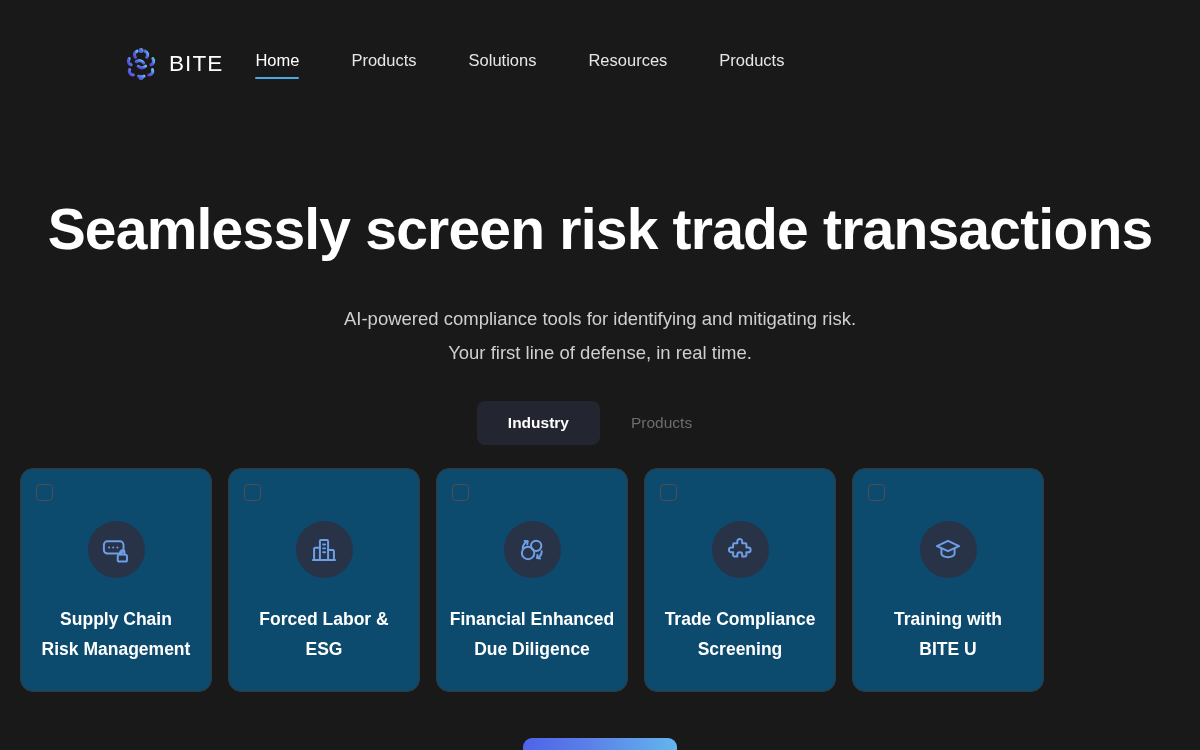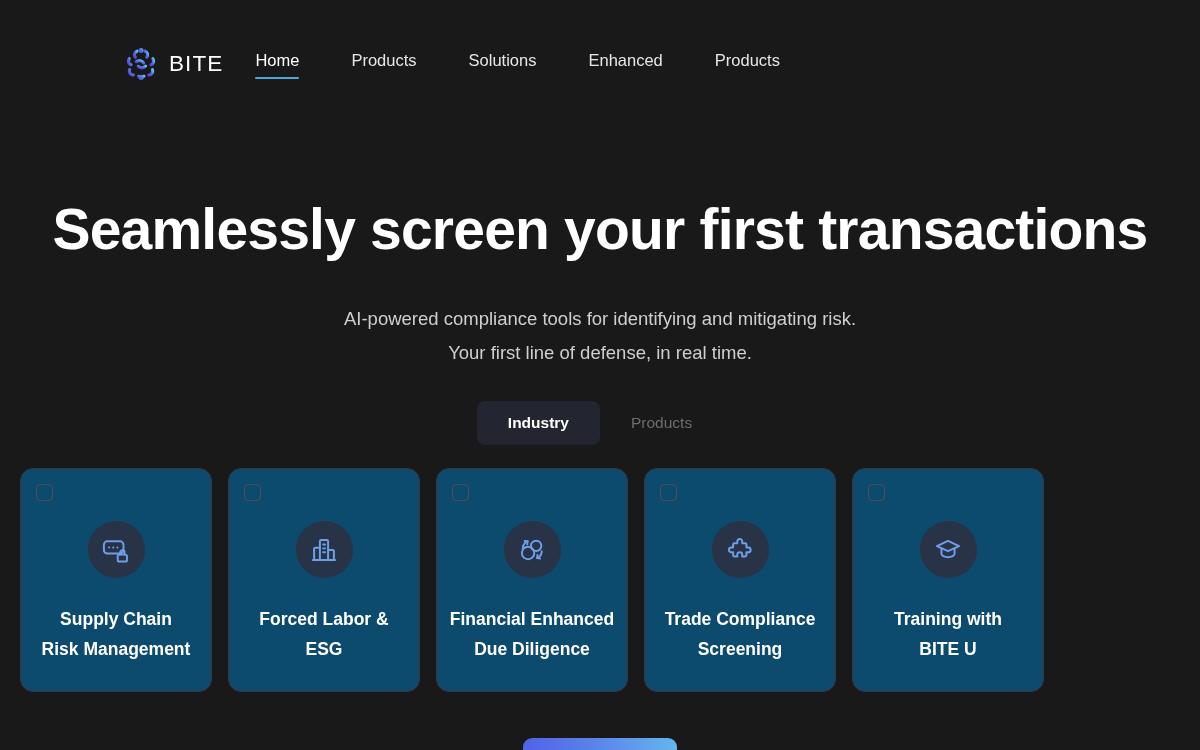--- a/index.html
+++ b/index.html
@@ -236,28 +236,28 @@
           <circle cx="17" cy="30.4" r="2.5"></circle>
         </g>
       </svg>
       <span class="brand-name">BITE</span>
     </div>
 
     <nav class="nav">
       <span class="nav-item active">Home</span>
       <span class="nav-item">Products</span>
       <span class="nav-item">Solutions</span>
-      <span class="nav-item">Enhanced</span>
+      <span class="nav-item">Resources</span>
       <span class="nav-item">Products</span>
     </nav>
 
   </div>
 
   <div class="hero">
-    <h1 class="hero-title">Seamlessly screen your first transactions</h1>
+    <h1 class="hero-title">Seamlessly screen risk trade transactions</h1>
 
     <p class="hero-sub">
       <span class="hero-sub-line">AI-powered compliance tools for identifying and mitigating risk.</span>
       <span class="hero-sub-line">Your first line of defense, in real time.</span>
     </p>
 
     <div class="toggle">
       <button class="toggle-btn active">Industry</button>
       <button class="toggle-btn inactive">Products</button>
     </div>

